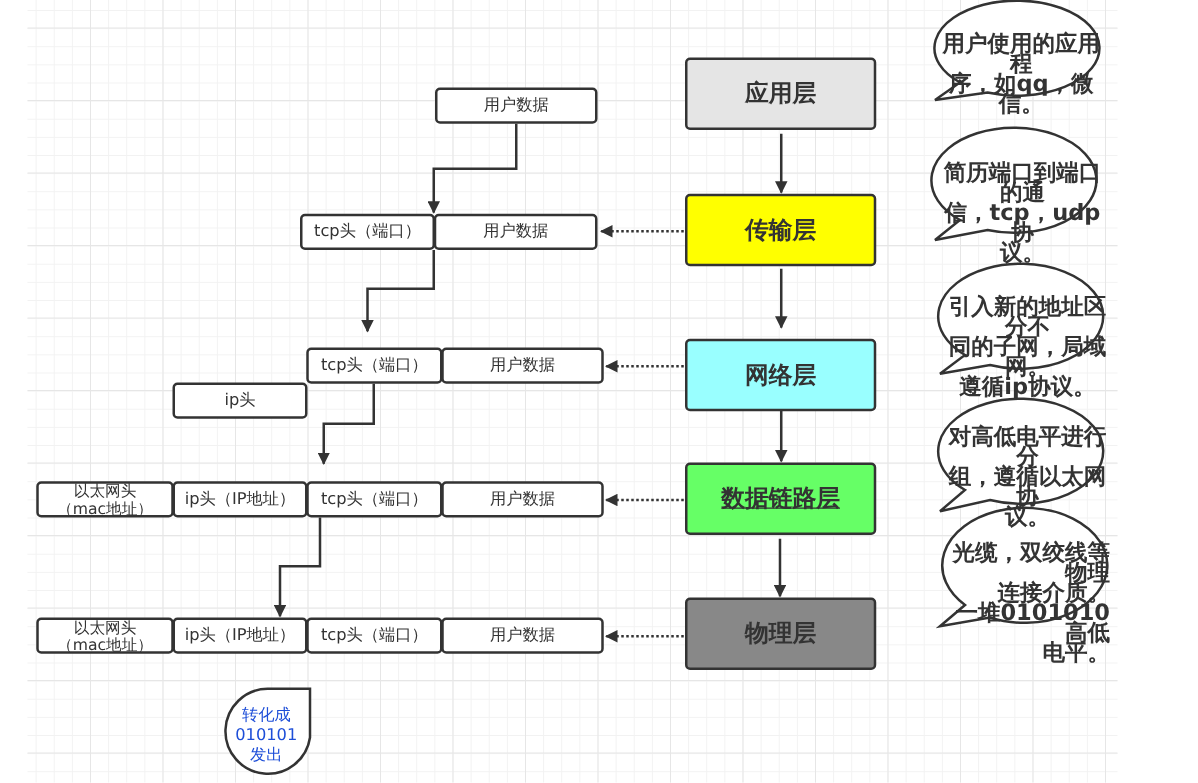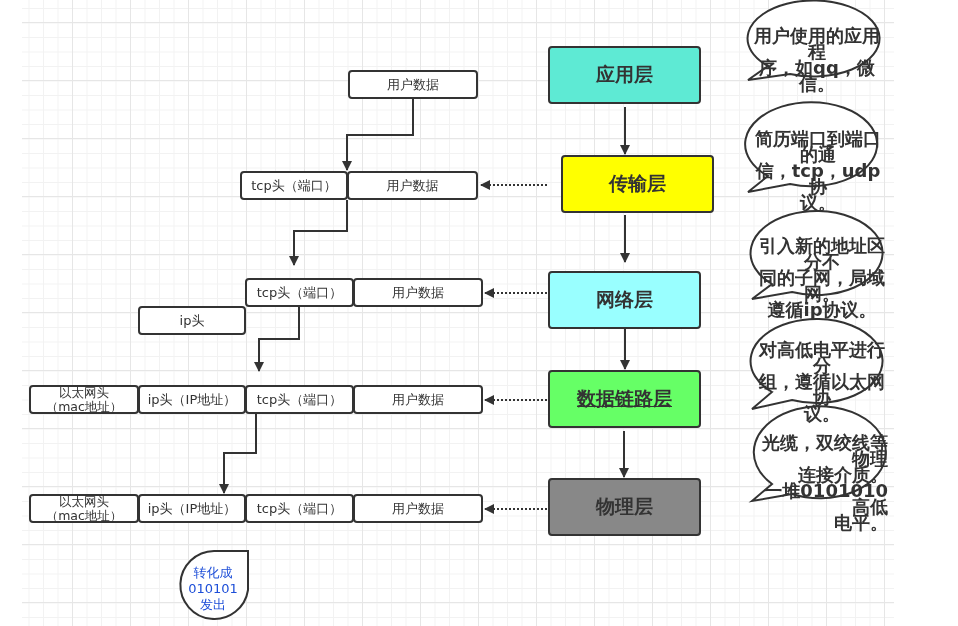--- a/index.html
+++ b/index.html
@@ -67,22 +67,22 @@
   <g stroke="#333" stroke-width="2" fill="none">
     <path d="M413,99 L413,135 L347,135 L347,170" marker-end="url(#ah)"></path>
     <path d="M347,200 L347,231 L294,231 L294,265" marker-end="url(#ah)"></path>
     <path d="M299,307 L299,339 L259,339 L259,371" marker-end="url(#ah)"></path>
     <path d="M256,414 L256,453 L224,453 L224,493" marker-end="url(#ah)"></path>
   </g>
 
   <path d="M248,551 L248,590 A34,34 0 1,1 214,551 Z" fill="#fff" stroke="#333" stroke-width="2"></path>
 </svg>
 
-<div class="layer" style="top:46px;background:#5eead4;">应用层</div>
-<div class="layer" style="top:155px;background:#ffff00;margin-left:13px;">传输层</div>
+<div class="layer" style="top:46px;background:#e5e5e5;">应用层</div>
+<div class="layer" style="top:155px;background:#ffff00;">传输层</div>
 <div class="layer" style="top:271px;background:#99ffff;">网络层</div>
 <div class="layer" style="top:370px;background:#66ff66;text-decoration:underline;">数据链路层</div>
 <div class="layer" style="top:478px;background:#888888;">物理层</div>
 
 <div class="cell" style="left:348px;top:70px;width:130px;">用户数据</div>
 
 <div class="cell" style="left:240px;top:171px;width:108px;">tcp头（端口）</div>
 <div class="cell" style="left:347px;top:171px;width:131px;">用户数据</div>
 
 <div class="cell" style="left:138px;top:278px;width:108px;margin-top:28px;">ip头</div>

